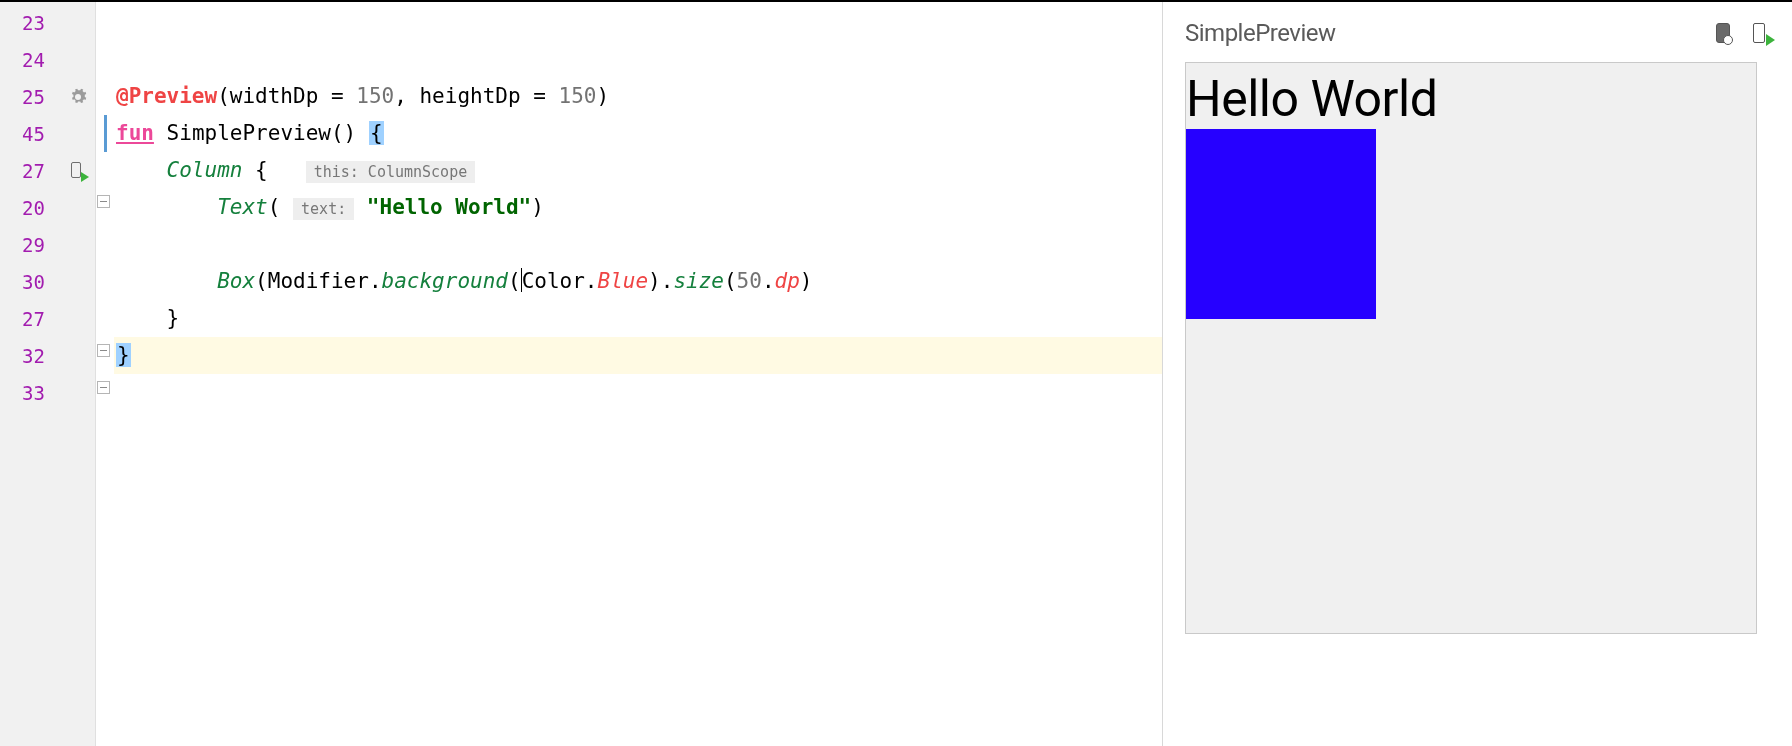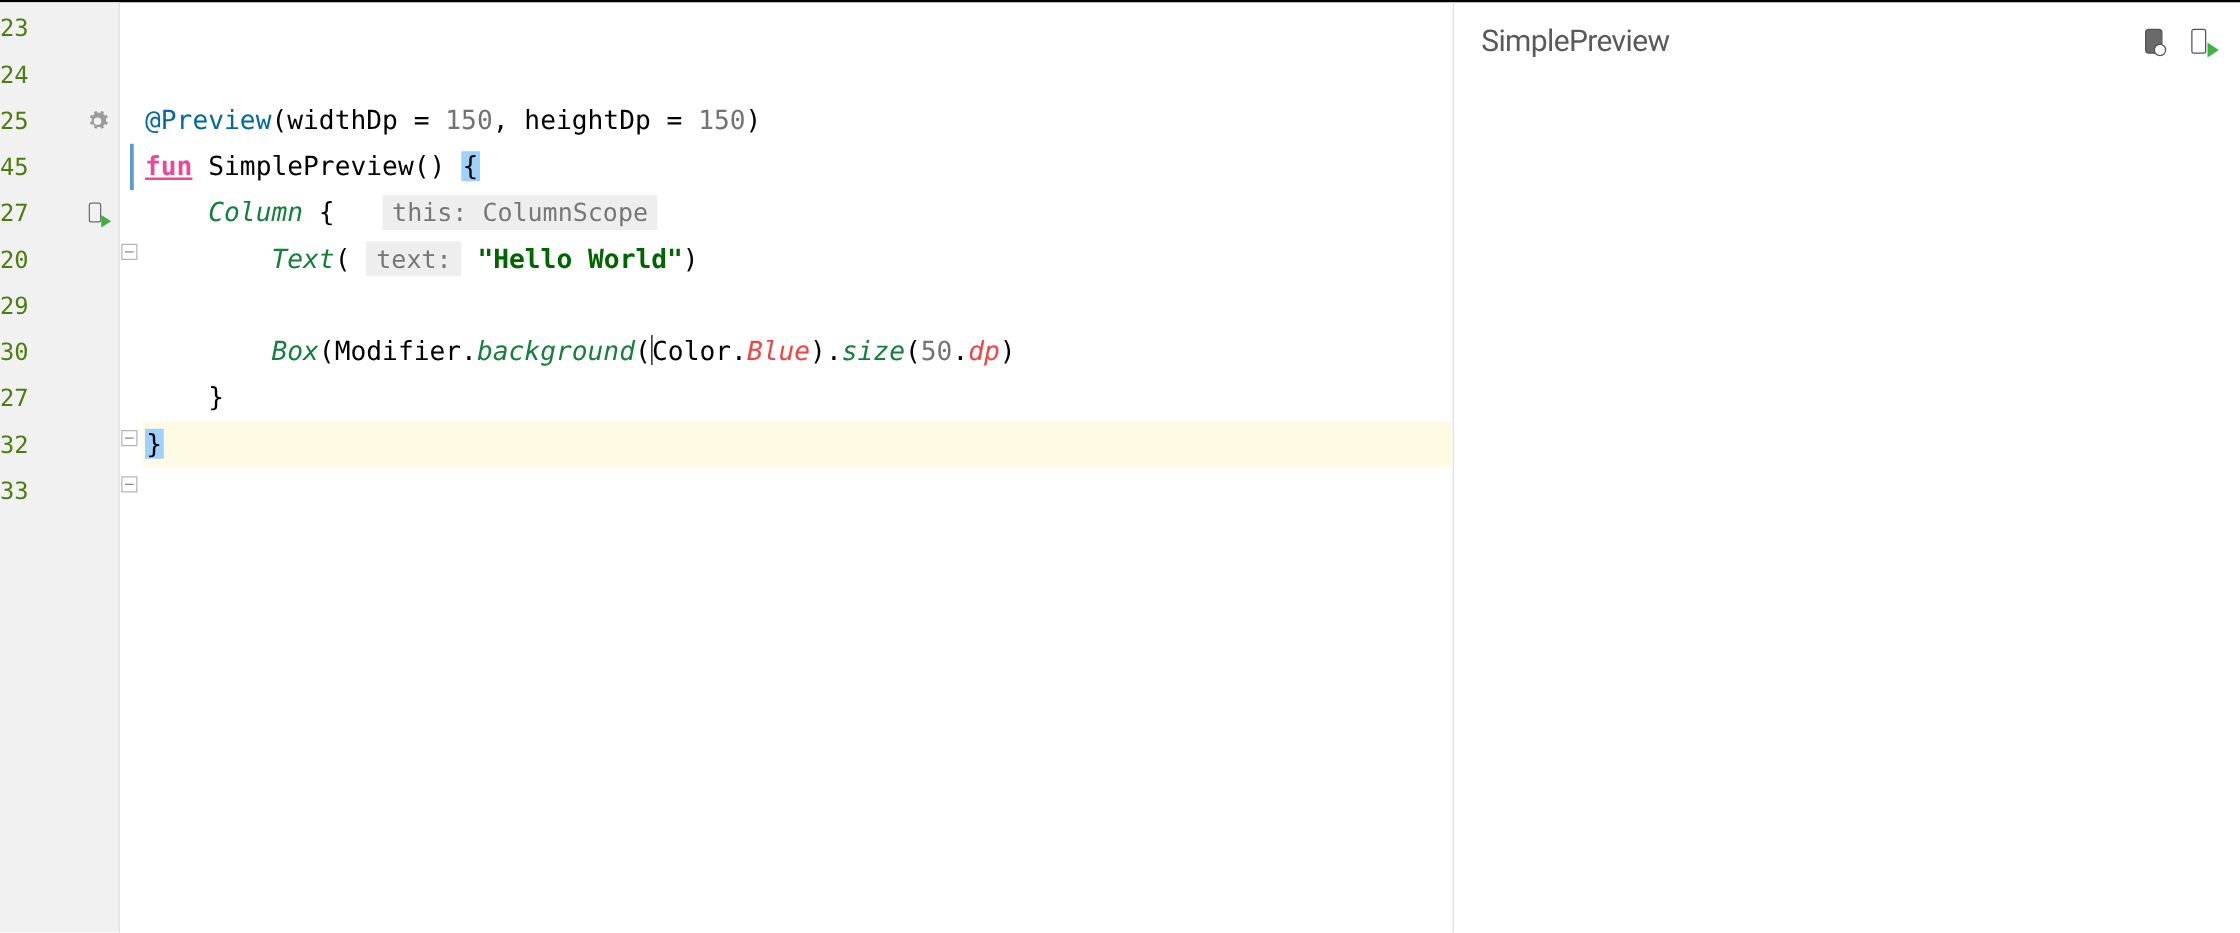--- a/index.html
+++ b/index.html
@@ -27,24 +27,24 @@
   .gutter {
     width: 96px;
     background: #f1f1f1;
     border-right: 1px solid #e0e0e0;
     padding-top: 2px;
   }
   .gline {
     height: 37px;
     display: flex;
     align-items: center;
-    justify-content: flex-start;
+    justify-content: flex-end;
     padding-right: 50px;
     position: relative;
-    color: #4d7c0f;
+    color: #a21caf;
     font-size: 19px;
   }
   .gutter-icon {
     position: absolute;
     right: 8px;
     top: 50%;
     transform: translateY(-50%);
     width: 18px; height: 18px;
     display: flex; align-items: center; justify-content: center;
   }
@@ -89,34 +89,34 @@
   .cline {
     height: 37px;
     line-height: 37px;
     white-space: pre;
     padding-left: 2px;
   }
   .cursor-line {
     background: #fffae3;
   }
   
-  .ann { color: #0369a1; }            
+  .ann { color: #ef4444; font-weight: bold; }            
   .kw  { color: #ec4899; font-weight: bold; text-decoration: underline; } 
   .fn  { color: #15803d; font-style: italic; } 
   .num { color: #737373; }            
   .str { color: #006400; font-weight: bold; } 
   .cls { color: #000; }               
   .enm { color: #ef4444; font-style: italic; } 
   .hint {
     background: #eeeeee;
     color: #777;
     border-radius: 0;
     padding: 2px 8px;
     font-style: normal;
-    font-size: 20px;
+    font-size: 15px;
   }
   .hl {
     background: #9fd1ff;
     padding: 0 1px;
   }
   .text-cursor {
     display: inline-block;
     width: 1px; height: 24px;
     background: #000;
     vertical-align: middle;
@@ -265,15 +265,19 @@
             <span class="fr">
               <span class="hand"></span>
             </span>
           </div>
         <div class="tool-icon deploy-icon">
             <span class="fr"></span>
             <span class="tri"></span>
           </div>
       </div>
     </div>
+    <div class="preview-surface">
+      <div class="hello-text">Hello World</div>
+      <div class="blue-box" style="background:#2600ff"></div>
+    </div>
   </div>
 
 </div>
 
 </body></html>

